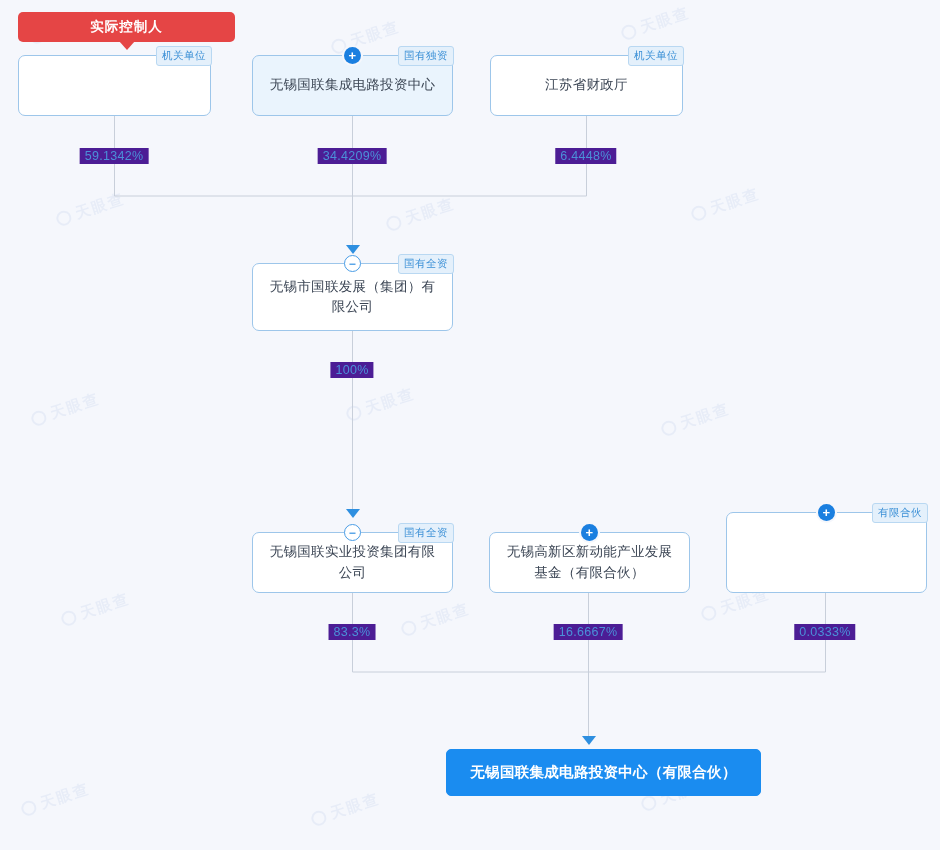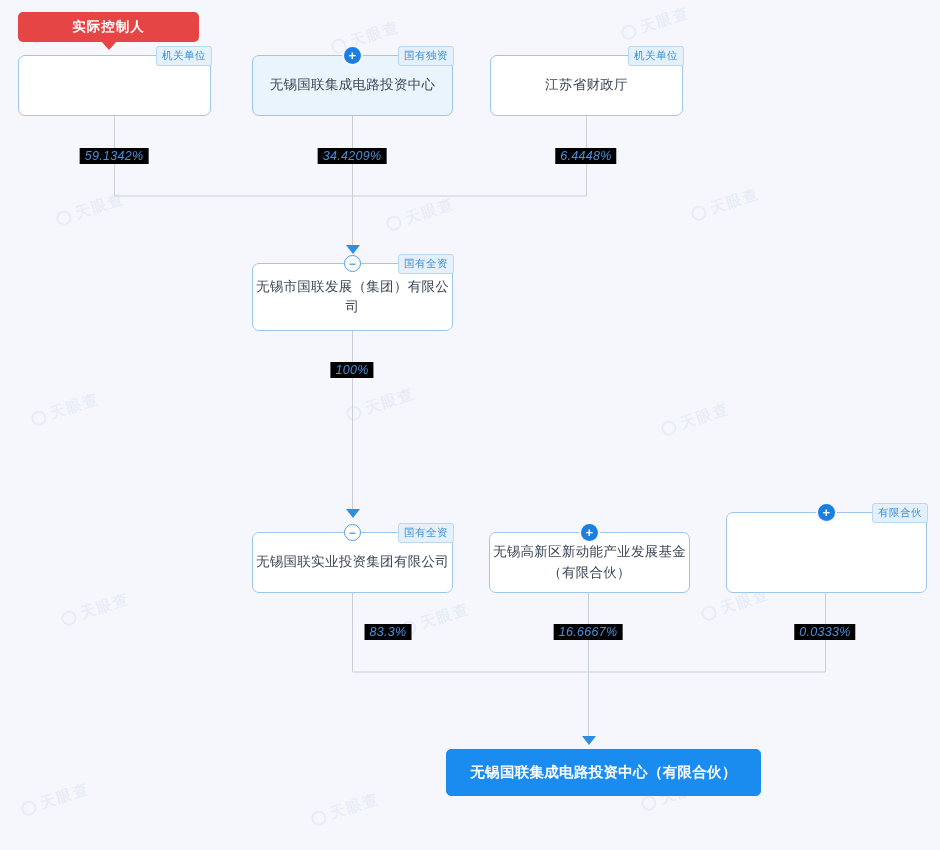--- a/index.html
+++ b/index.html
@@ -50,21 +50,21 @@
     border: 1px solid #9dc6ea;
     border-radius: 7px;
     background: #ffffff;
     display: flex;
     align-items: center;
     justify-content: center;
     text-align: center;
     color: #3b4554;
     font-size: 13.5px;
     line-height: 1.5;
-    padding: 6px 0;
+    padding: 6px 10px;
     letter-spacing: .3px;
   }
   .node.tinted { background: #eaf4fd; }
 
   .node-label { display: block; }
 
   
   .node.target {
     background: #1a8cf0;
     border-color: #1a8cf0;
@@ -153,26 +153,25 @@
     border-left: 8px solid transparent;
     border-right: 8px solid transparent;
     border-top: 9px solid #e54545;
   }
 
   
   .pct {
     position: absolute;
     color: #4b90d8;
     font-size: 12.5px;
-    background: #000000;
+    background: #4c1d95;
     padding: 1px 5px;
     white-space: nowrap;
     transform: translateX(-50%);
     letter-spacing: .3px;
-    font-style: italic;
   }
 </style>
 </head>
 <body>
 
 <div id="canvas">
 
   <div class="wm" style="left:28px;  top:18px;">
     <span class="wmico"></span><span>天眼查</span>
   </div>
@@ -229,21 +228,21 @@
 
       <path d="M352.5,331 L352.5,516"></path>
 
       <path d="M352.5,593 L352.5,672 L825.5,672 L825.5,593"></path>
       <path d="M588.5,593 L588.5,672"></path>
 
       <path d="M588.5,672 L588.5,742"></path>
     </g>
   </svg>
 
-  <div class="ctrl-banner" style="left:18px; top:12px; width:181px; height:30px;">
+  <div class="ctrl-banner" style="left:18px; top:12px; width:217px; height:30px;">
     <span>实际控制人</span>
   </div>
 
   <div class="node" style="left:18px; top:55px; width:193px; height:61px;">
     <span class="tag">机关单位</span>
   </div>
 
   <div class="node tinted" style="left:252px; top:55px; width:201px; height:61px;">
     <span class="badge plus">+</span>
     <span class="tag">国有独资</span>
@@ -280,21 +279,21 @@
   <div class="node" style="left:489px; top:532px; width:201px; height:61px;">
     <span class="badge plus">+</span>
     <span class="node-label">无锡高新区新动能产业发展基金（有限合伙）</span>
   </div>
 
   <div class="node" style="left:726px; top:512px; width:201px; height:81px;">
     <span class="badge plus">+</span>
     <span class="tag">有限合伙</span>
   </div>
 
-  <div class="pct" style="left:352px; top:624px;margin-left:36px;">83.3%</div>
+  <div class="pct" style="left:352px; top:624px;">83.3%</div>
   <div class="pct" style="left:588px; top:624px;">16.6667%</div>
   <div class="pct" style="left:825px; top:624px;text-align:right;">0.0333%</div>
 
   <div class="arrowhead" style="left:588.5px; top:736px;"></div>
 
   <div class="node target" style="left:446px; top:749px; width:315px; height:47px;">
     <span class="node-label">无锡国联集成电路投资中心（有限合伙）</span>
   </div>
 
 </div>

